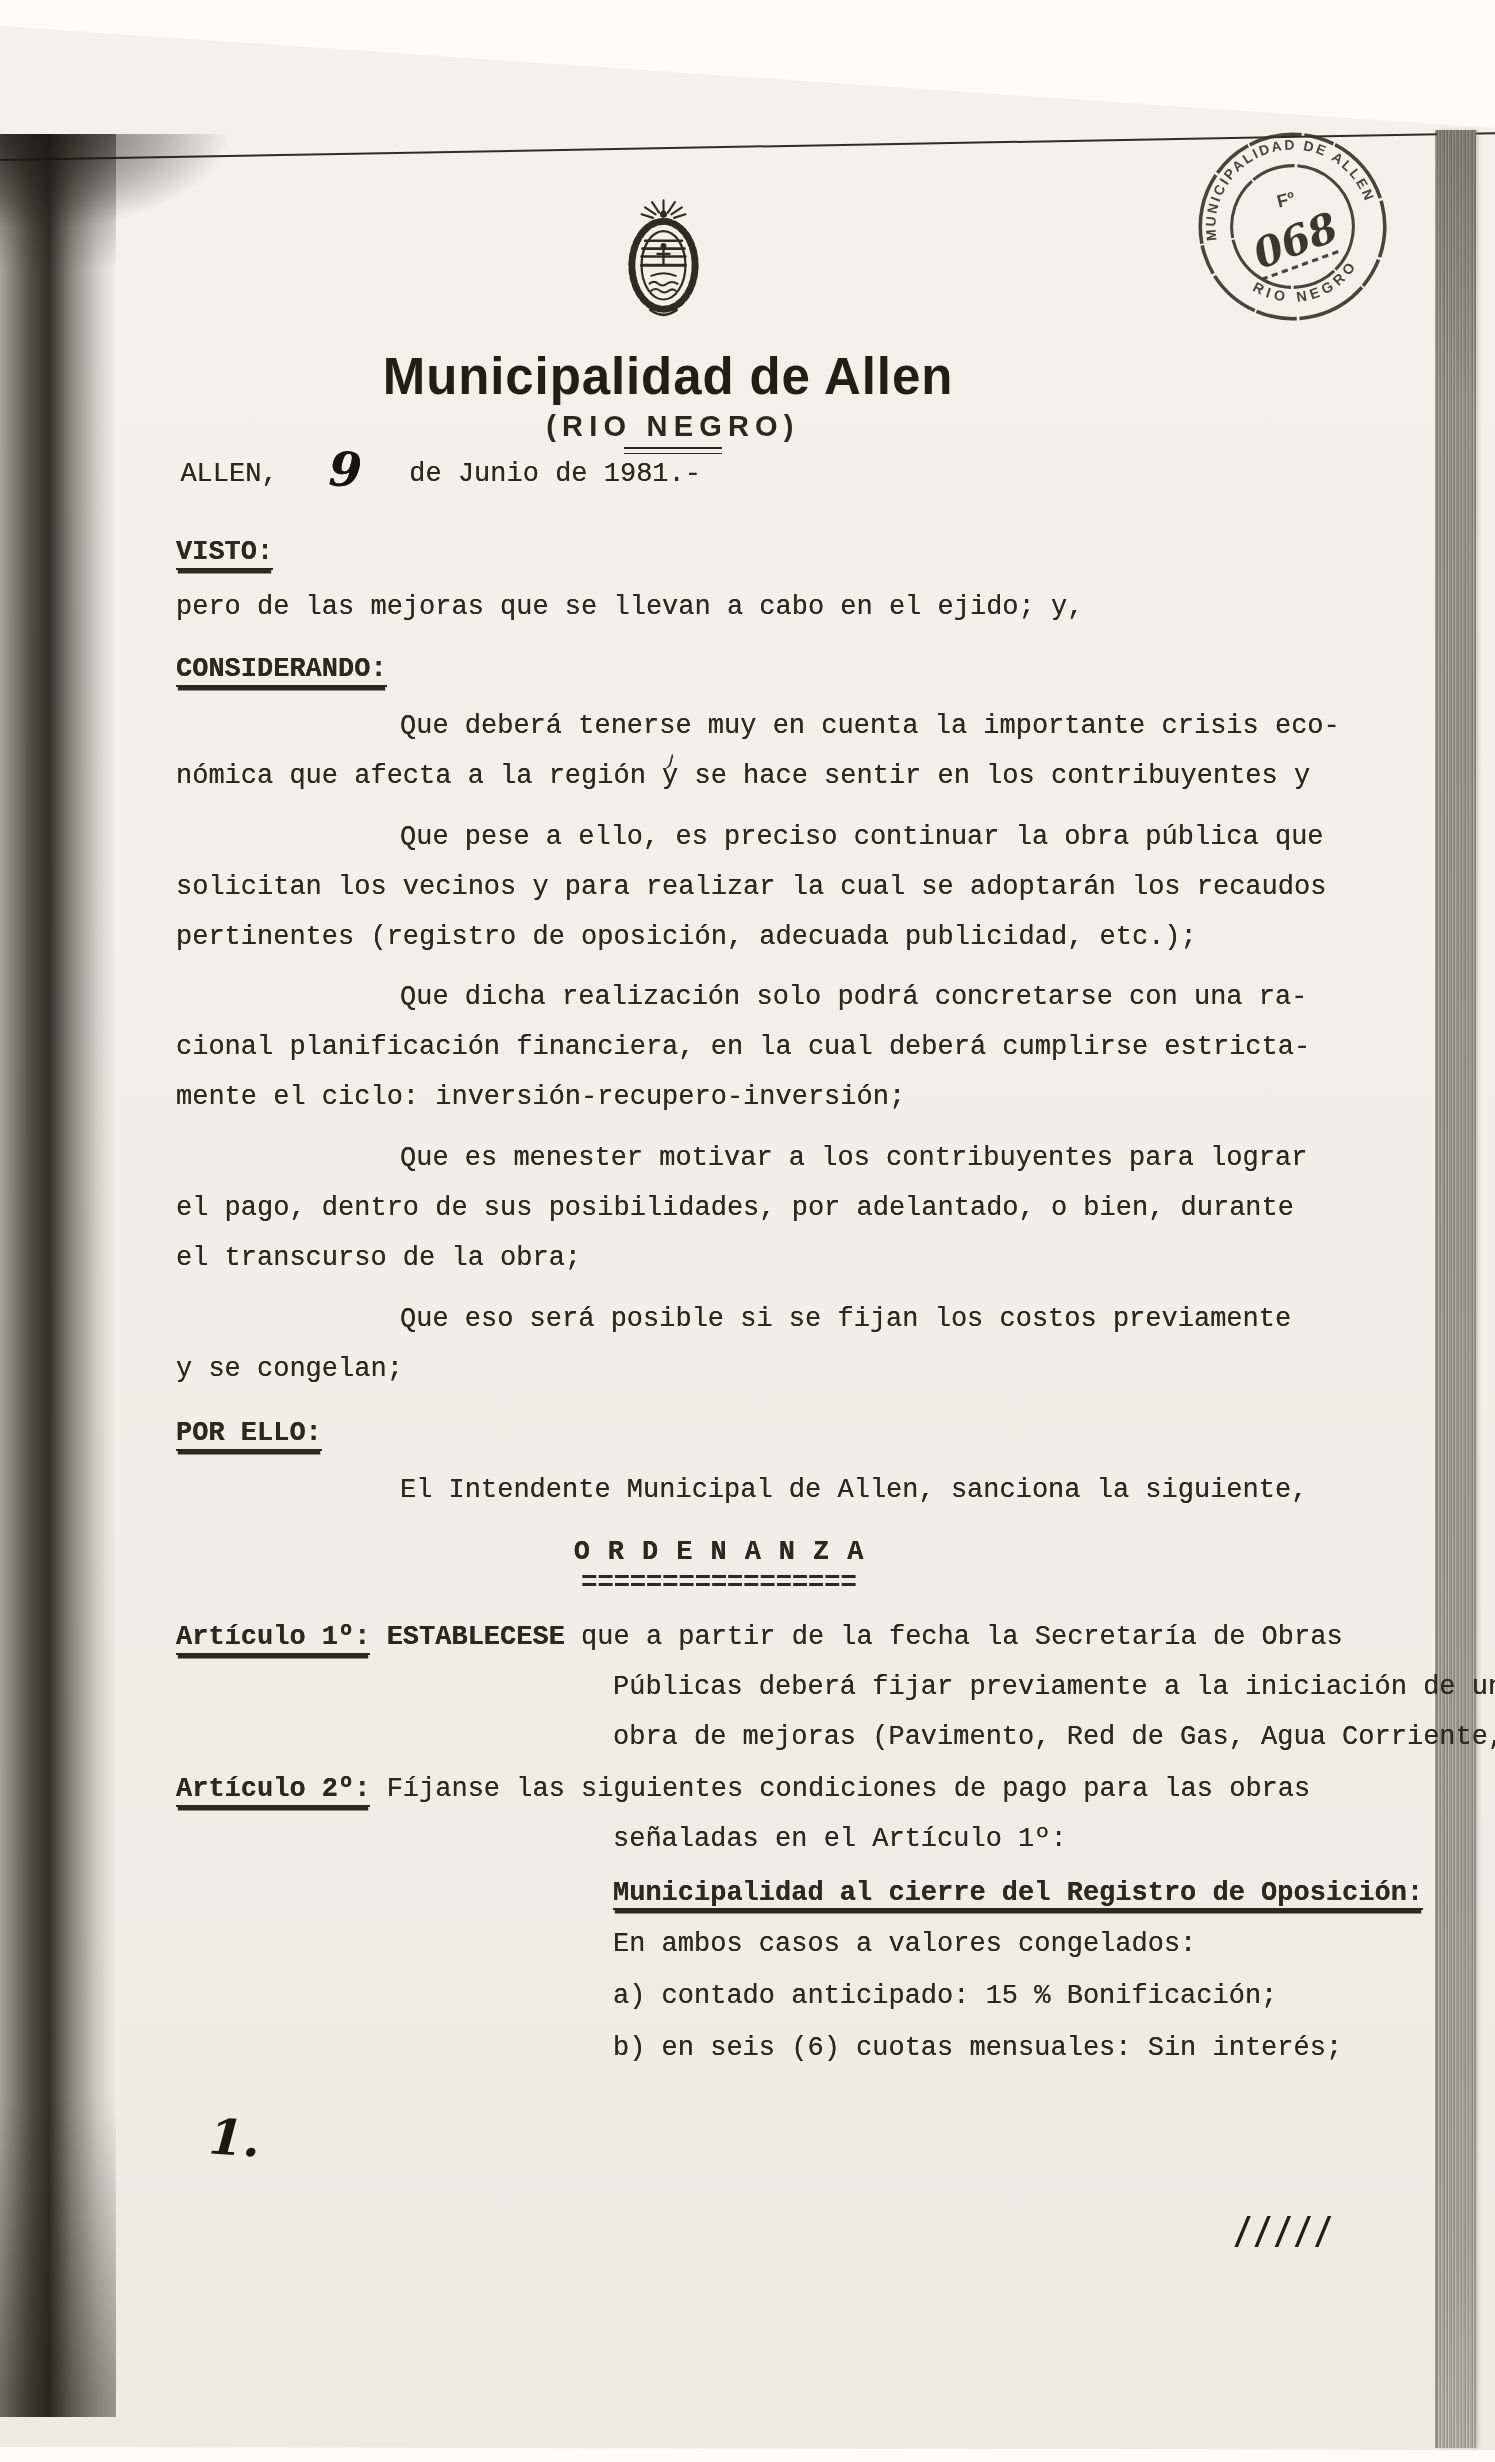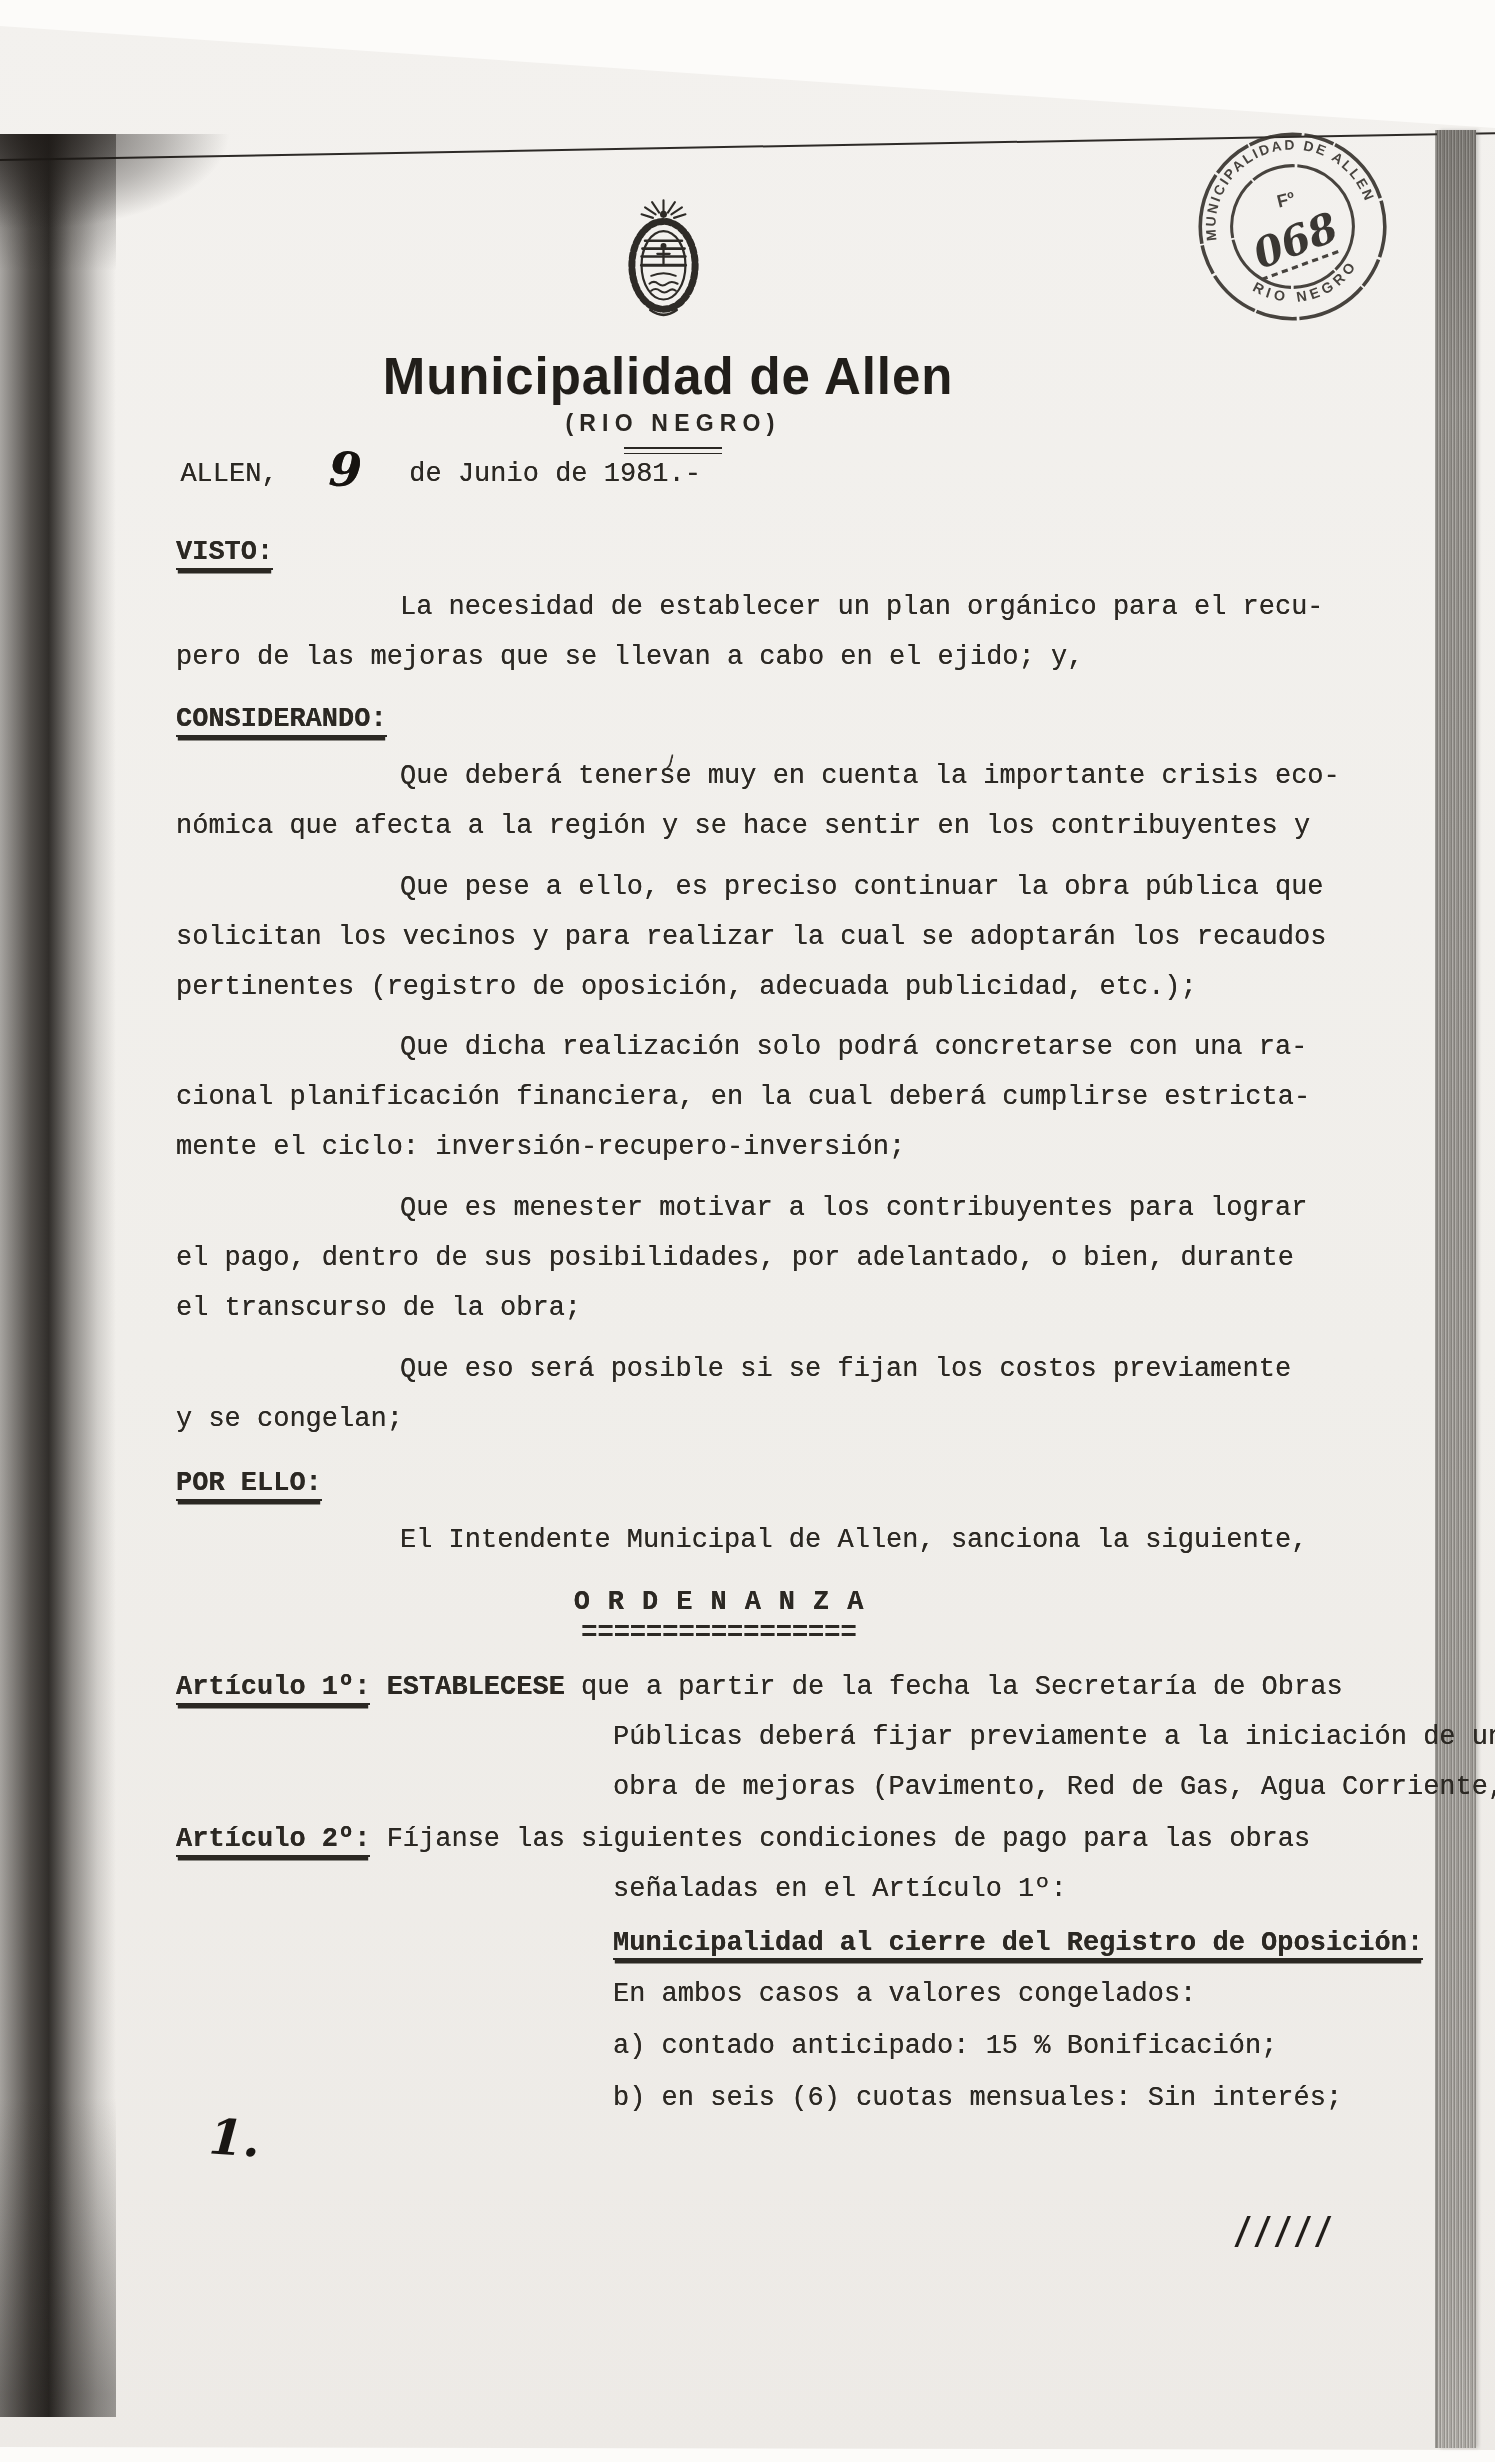--- a/index.html
+++ b/index.html
@@ -52,21 +52,21 @@
   
   .seal{position:absolute;left:624px;top:195px;width:79px;height:123px;}
   .lh-title{
     position:absolute;left:290px;top:350px;width:756px;text-align:center;
     font-family:"Liberation Sans",sans-serif;font-weight:700;
     font-size:51px;line-height:53px;letter-spacing:0.9px;color:#211e1a;
   }
   .lh-sub{
     position:absolute;left:295px;top:410px;width:756px;text-align:center;
     font-family:"Liberation Sans",sans-serif;font-weight:700;
-    font-size:23px;letter-spacing:6.2px;color:#2a2723;
+    font-size:29px;letter-spacing:6.2px;color:#2a2723;
   }
   .lh-sub-underline{
     position:absolute;left:624px;top:447px;width:98px;height:4.4px;
     border-top:2.6px solid #2a2723;border-bottom:0.9px solid #2a2723;
   }
   
   .stamp{position:absolute;left:1194px;top:128px;width:197px;height:197px;opacity:.9;}
   
   .doc{
     position:absolute;left:176px;top:445px;width:1209px;
@@ -168,21 +168,20 @@
 <div class="doc">
 
   <div class="ln date-row">
     <span>ALLEN,</span><span class="hand-day">9</span><span>de Junio de 1981.-</span>
   </div>
 
   <div class="ln mt32">
     <span class="u2 bold">VISTO:</span>
   </div>
   <div class="mt6">
-    <div class="ln first">La necesidad de establecer un plan orgánico para el recu-</div>
     <div class="ln">pero de las mejoras que se llevan a cabo en el ejido; y,</div>
   </div>
 
   <div class="ln mt14">
     <span class="u2 bold">CONSIDERANDO:</span>
   </div>
   <div class="mt8">
     <div class="ln first">Que deberá tenerse muy en cuenta la importante crisis eco-</div>
     <div class="ln">nómica que afecta a la región y se hace sentir en los contribuyentes y</div>
   </div>

